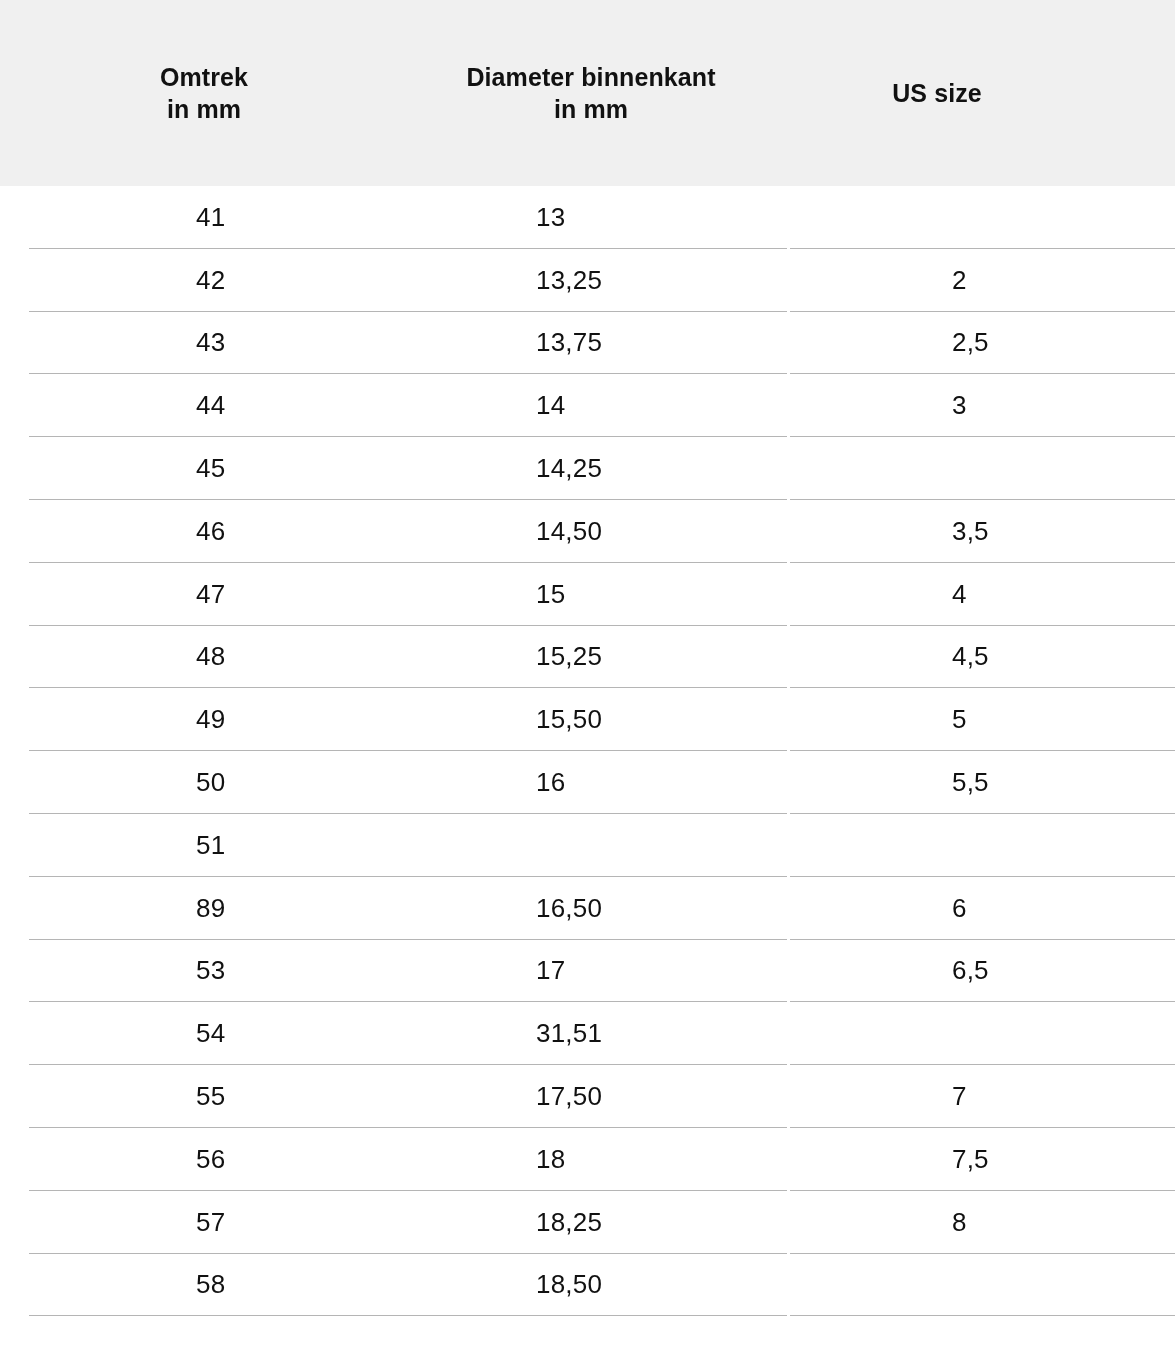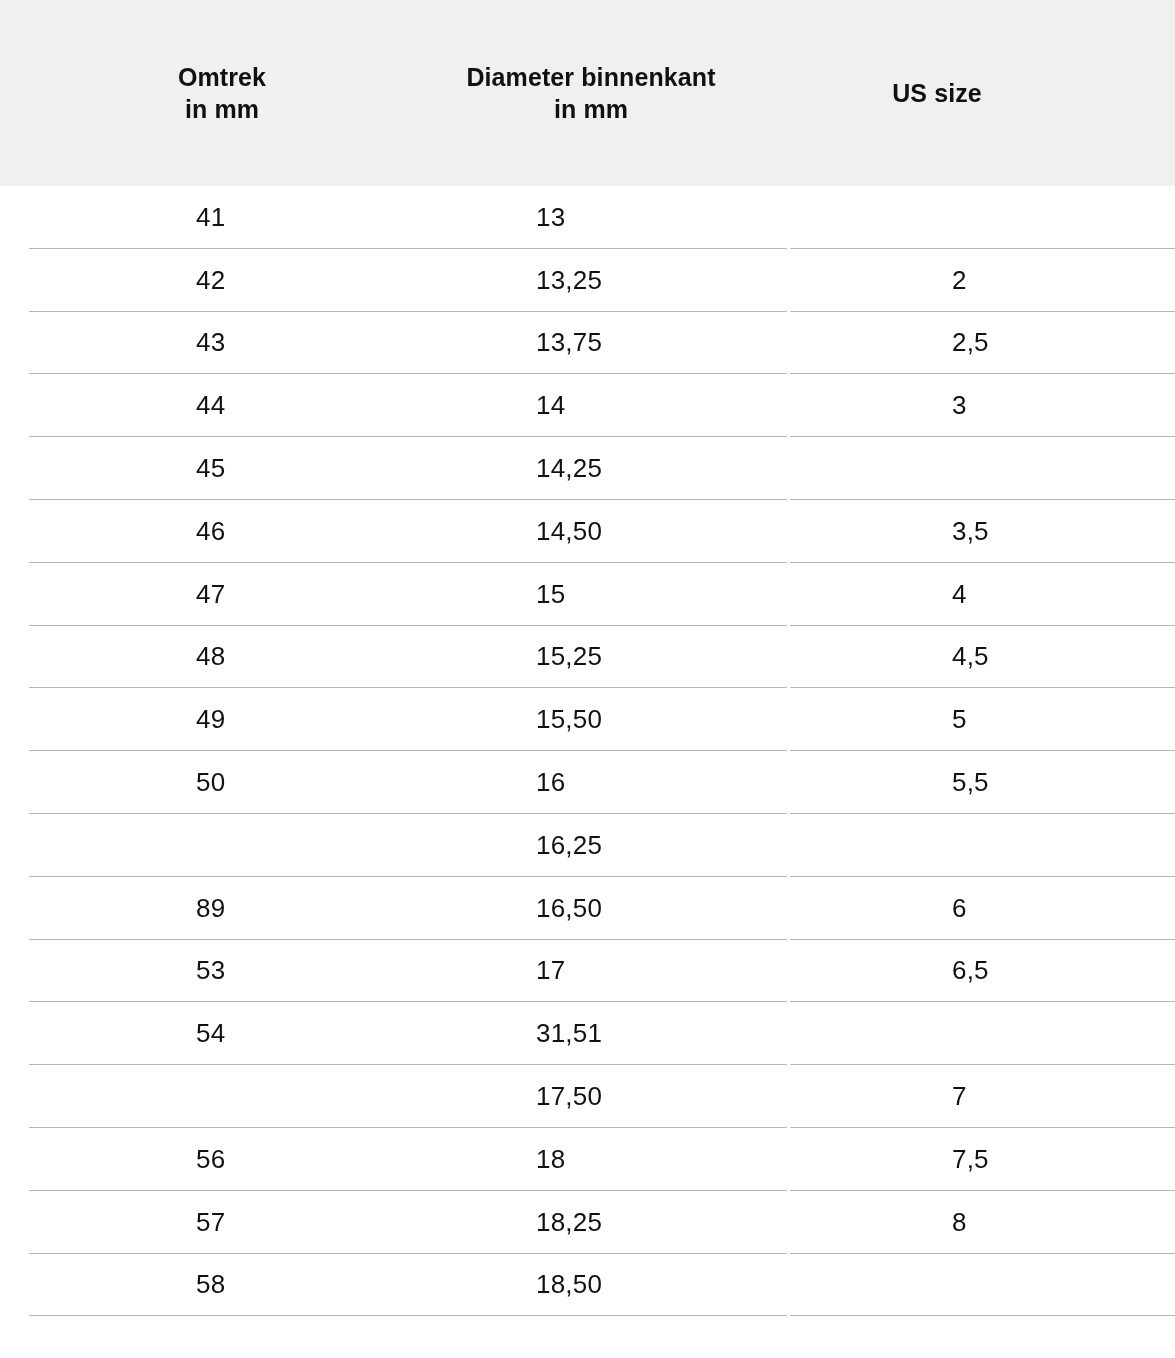--- a/index.html
+++ b/index.html
@@ -44,21 +44,21 @@
     line-height: 1.28;
     letter-spacing: 0.1px;
     color: #111111;
     text-align: center;
     white-space: pre-line;
   }
   .head-cell .head-line {
     display: block;
   }
 
-  .head-c1 { left: 72px;  width: 300px; }
+  .head-c1 { left: 54px;  width: 300px; }
   .head-c2 { left: 391px; width: 400px; }
   .head-c3 { left: 807px; width: 260px; }
 
   
   .table-body {
     position: relative;
     width: 1175px;
   }
 
   .trow {
@@ -188,21 +188,21 @@
         <div class="rule-right"></div>
       </div>
       <div class="trow">
         <div class="cell cell-c1">50</div>
         <div class="cell cell-c2">16</div>
         <div class="cell cell-c3">5,5</div>
         <div class="rule-left"></div>
         <div class="rule-right"></div>
       </div>
       <div class="trow">
-        <div class="cell cell-c2">16,25</div>
+        <div class="cell cell-c1">51</div>
         <div class="cell cell-c3"></div>
         <div class="rule-left"></div>
         <div class="rule-right"></div>
       </div>
       <div class="trow">
         <div class="cell cell-c1">89</div>
         <div class="cell cell-c2">16,50</div>
         <div class="cell cell-c3">6</div>
         <div class="rule-left"></div>
         <div class="rule-right"></div>
@@ -215,20 +215,21 @@
         <div class="rule-right"></div>
       </div>
       <div class="trow">
         <div class="cell cell-c1">54</div>
         <div class="cell cell-c2">31,51</div>
         <div class="cell cell-c3"></div>
         <div class="rule-left"></div>
         <div class="rule-right"></div>
       </div>
       <div class="trow">
+        <div class="cell cell-c1">55</div>
         <div class="cell cell-c2">17,50</div>
         <div class="cell cell-c3">7</div>
         <div class="rule-left"></div>
         <div class="rule-right"></div>
       </div>
       <div class="trow">
         <div class="cell cell-c1">56</div>
         <div class="cell cell-c2">18</div>
         <div class="cell cell-c3">7,5</div>
         <div class="rule-left"></div>

